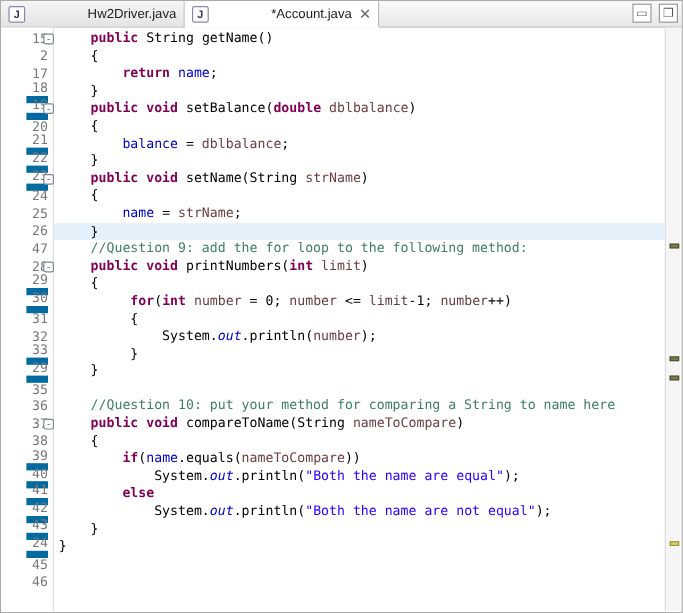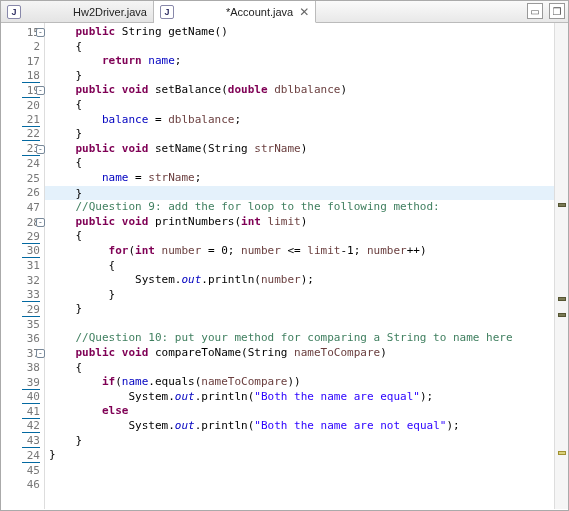--- a/index.html
+++ b/index.html
@@ -9,21 +9,21 @@
 .tab.active { background: #fff; border-bottom: 1px solid #fff; position: relative; z-index: 2; margin-bottom: -1px; }
 .tab .jicon { width: 14px; height: 14px; display: inline-flex; align-items: center; justify-content: center; font-size: 9px; background: #fff; border: 1px solid #88a; color: #336; border-radius: 2px; font-weight: bold; }
 .tab .label { font-size: 11px; color: #222; margin-left: 48px; }
 .tab .close { font-family: sans-serif; color: #666; font-size: 12px; margin-left: 2px; }
 .tabbar .spacer { flex: 1; }
 .tabbar .ctl { width: 16px; height: 16px; margin: 2px 3px; border: 1px solid #999; background: #fff; display: inline-flex; align-items: center; justify-content: center; font-size: 10px; color: #555; }
 .editor { display: flex; height: 486px; position: relative; font-family: Monaco, Menlo, Consolas, monospace; font-size: 11px; }
 .gutter { width: 44px; background: #fff; border-right: 1px solid #ddd; padding-top: 2px; }
 .gline { height: 14.6px; display: flex; align-items: center; justify-content: flex-end; padding-right: 4px; color: #787878; position: relative; }
 .gline .num { min-width: 18px; text-align: right; }
-.gline.underline .num { border-bottom: 1px solid #0369a1; }
+.gline.underline .num { border-bottom: 6px solid #0369a1; }
 .gline .fold { position: absolute; right: -1px; width: 9px; height: 9px; border: 1px solid #789; background: #fff; border-radius: 2px; font-size: 8px; line-height: 7px; text-align: center; color: #567; }
 .code { flex: 1; padding-top: 2px; white-space: pre; overflow: hidden; position: relative; }
 .cline { height: 14.6px; padding-left: 4px; }
 .cline.hl { background: #e4f1fb; }
 .kw { color: #7f0055; font-weight: bold; }
 .str { color: #2a00ff; }
 .com { color: #3f7f5f; }
 .field { color: #0000c0; text-align: center; }
 .static { color: #0000c0; font-style: italic; }
 .param { color: #6a3e3e; }

